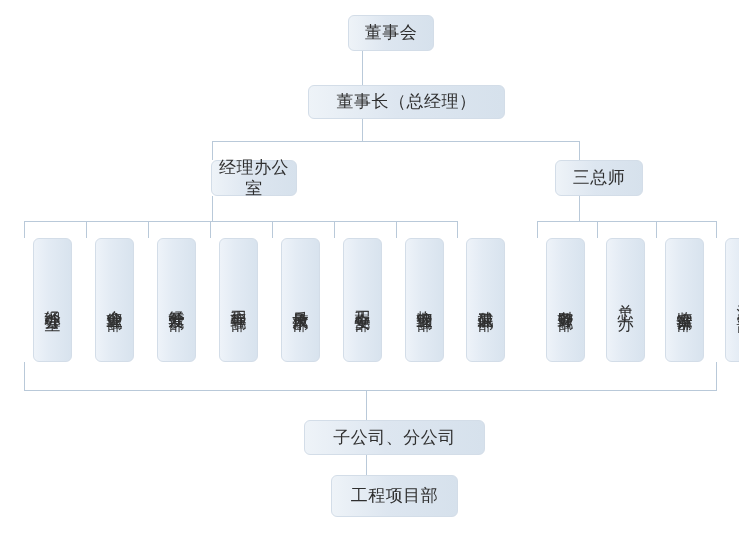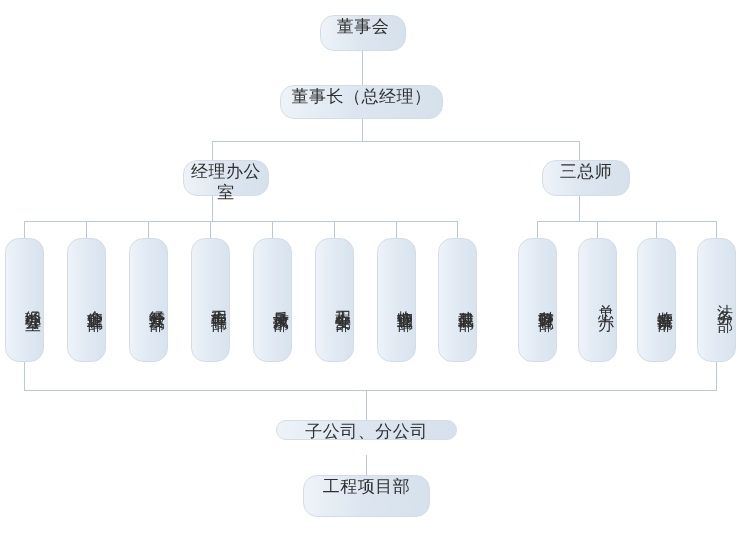--- a/index.html
+++ b/index.html
@@ -18,27 +18,29 @@
     background: #ffffff;
     overflow: hidden;
   }
 
   
   .node {
     position: absolute;
     box-sizing: border-box;
     background: linear-gradient(to right, #eef3f8 0%, #dde6f0 45%, #d6e1ec 100%);
     border: 1px solid #d3dde8;
-    border-radius: 14px;
+    border-radius: 6px;
     color: #2f2f2f;
     display: flex;
+    align-items: center;
     justify-content: center;
     text-align: center;
     line-height: 1.25;
     letter-spacing: 0.5px;
+    margin-left: 28px;
   }
 
   .node.horizontal {
     font-size: 17px;
     padding: 0 6px;
   }
 
   
   .node.vertical {
     writing-mode: vertical-rl;
@@ -64,34 +66,34 @@
 <body>
 
 <div id="chart-canvas">
 
   <div class="node horizontal" style="left:320px; top:15px; width:86px; height:36px;">
     <span>董事会</span>
   </div>
 
   <div class="line v" style="left:362px; top:51px; height:34px;"></div>
 
-  <div class="node horizontal" style="left:280px; top:85px; width:163px; height:34px;">
+  <div class="node horizontal" style="left:280px; top:85px; width:197px; height:34px;">
     <span>董事长（总经理）</span>
   </div>
 
   <div class="line v" style="left:362px; top:119px; height:22px;"></div>
   <div class="line h" style="left:212px; top:141px; width:368px;"></div>
   <div class="line v" style="left:212px; top:141px; height:19px;"></div>
   <div class="line v" style="left:579px; top:141px; height:19px;"></div>
 
   <div class="node horizontal" style="left:183px; top:160px; width:86px; height:36px;">
     <span>经理办公室</span>
   </div>
 
-  <div class="node horizontal" style="left:542px; top:160px; width:88px; height:36px;">
+  <div class="node horizontal" style="left:527px; top:160px; width:88px; height:36px;">
     <span>三总师</span>
   </div>
 
   <div class="line v" style="left:212px; top:196px; height:25px;"></div>
   <div class="line h" style="left:24px; top:221px; width:433px;"></div>
 
   <div class="line v" style="left:579px; top:196px; height:25px;"></div>
   <div class="line h" style="left:537px; top:221px; width:179px;"></div>
 
   <div class="line v" style="left:24px;  top:221px; height:17px;"></div>
@@ -144,21 +146,21 @@
   </div>
   <div class="node vertical spaced" style="left:697px; top:238px; width:39px; height:124px;">
     <span>法务部</span>
   </div>
 
   <div class="line v" style="left:24px;  top:362px; height:28px;"></div>
   <div class="line v" style="left:716px; top:362px; height:28px;"></div>
   <div class="line h" style="left:24px;  top:390px; width:693px;"></div>
   <div class="line v" style="left:366px; top:390px; height:30px;"></div>
 
-  <div class="node horizontal" style="left:276px; top:420px; width:181px; height:20px;">
+  <div class="node horizontal" style="left:276px; top:420px; width:181px; height:35px;">
     <span>子公司、分公司</span>
   </div>
 
   <div class="line v" style="left:366px; top:455px; height:20px;"></div>
 
   <div class="node horizontal" style="left:303px; top:475px; width:127px; height:42px;">
     <span>工程项目部</span>
   </div>
 
 </div>

